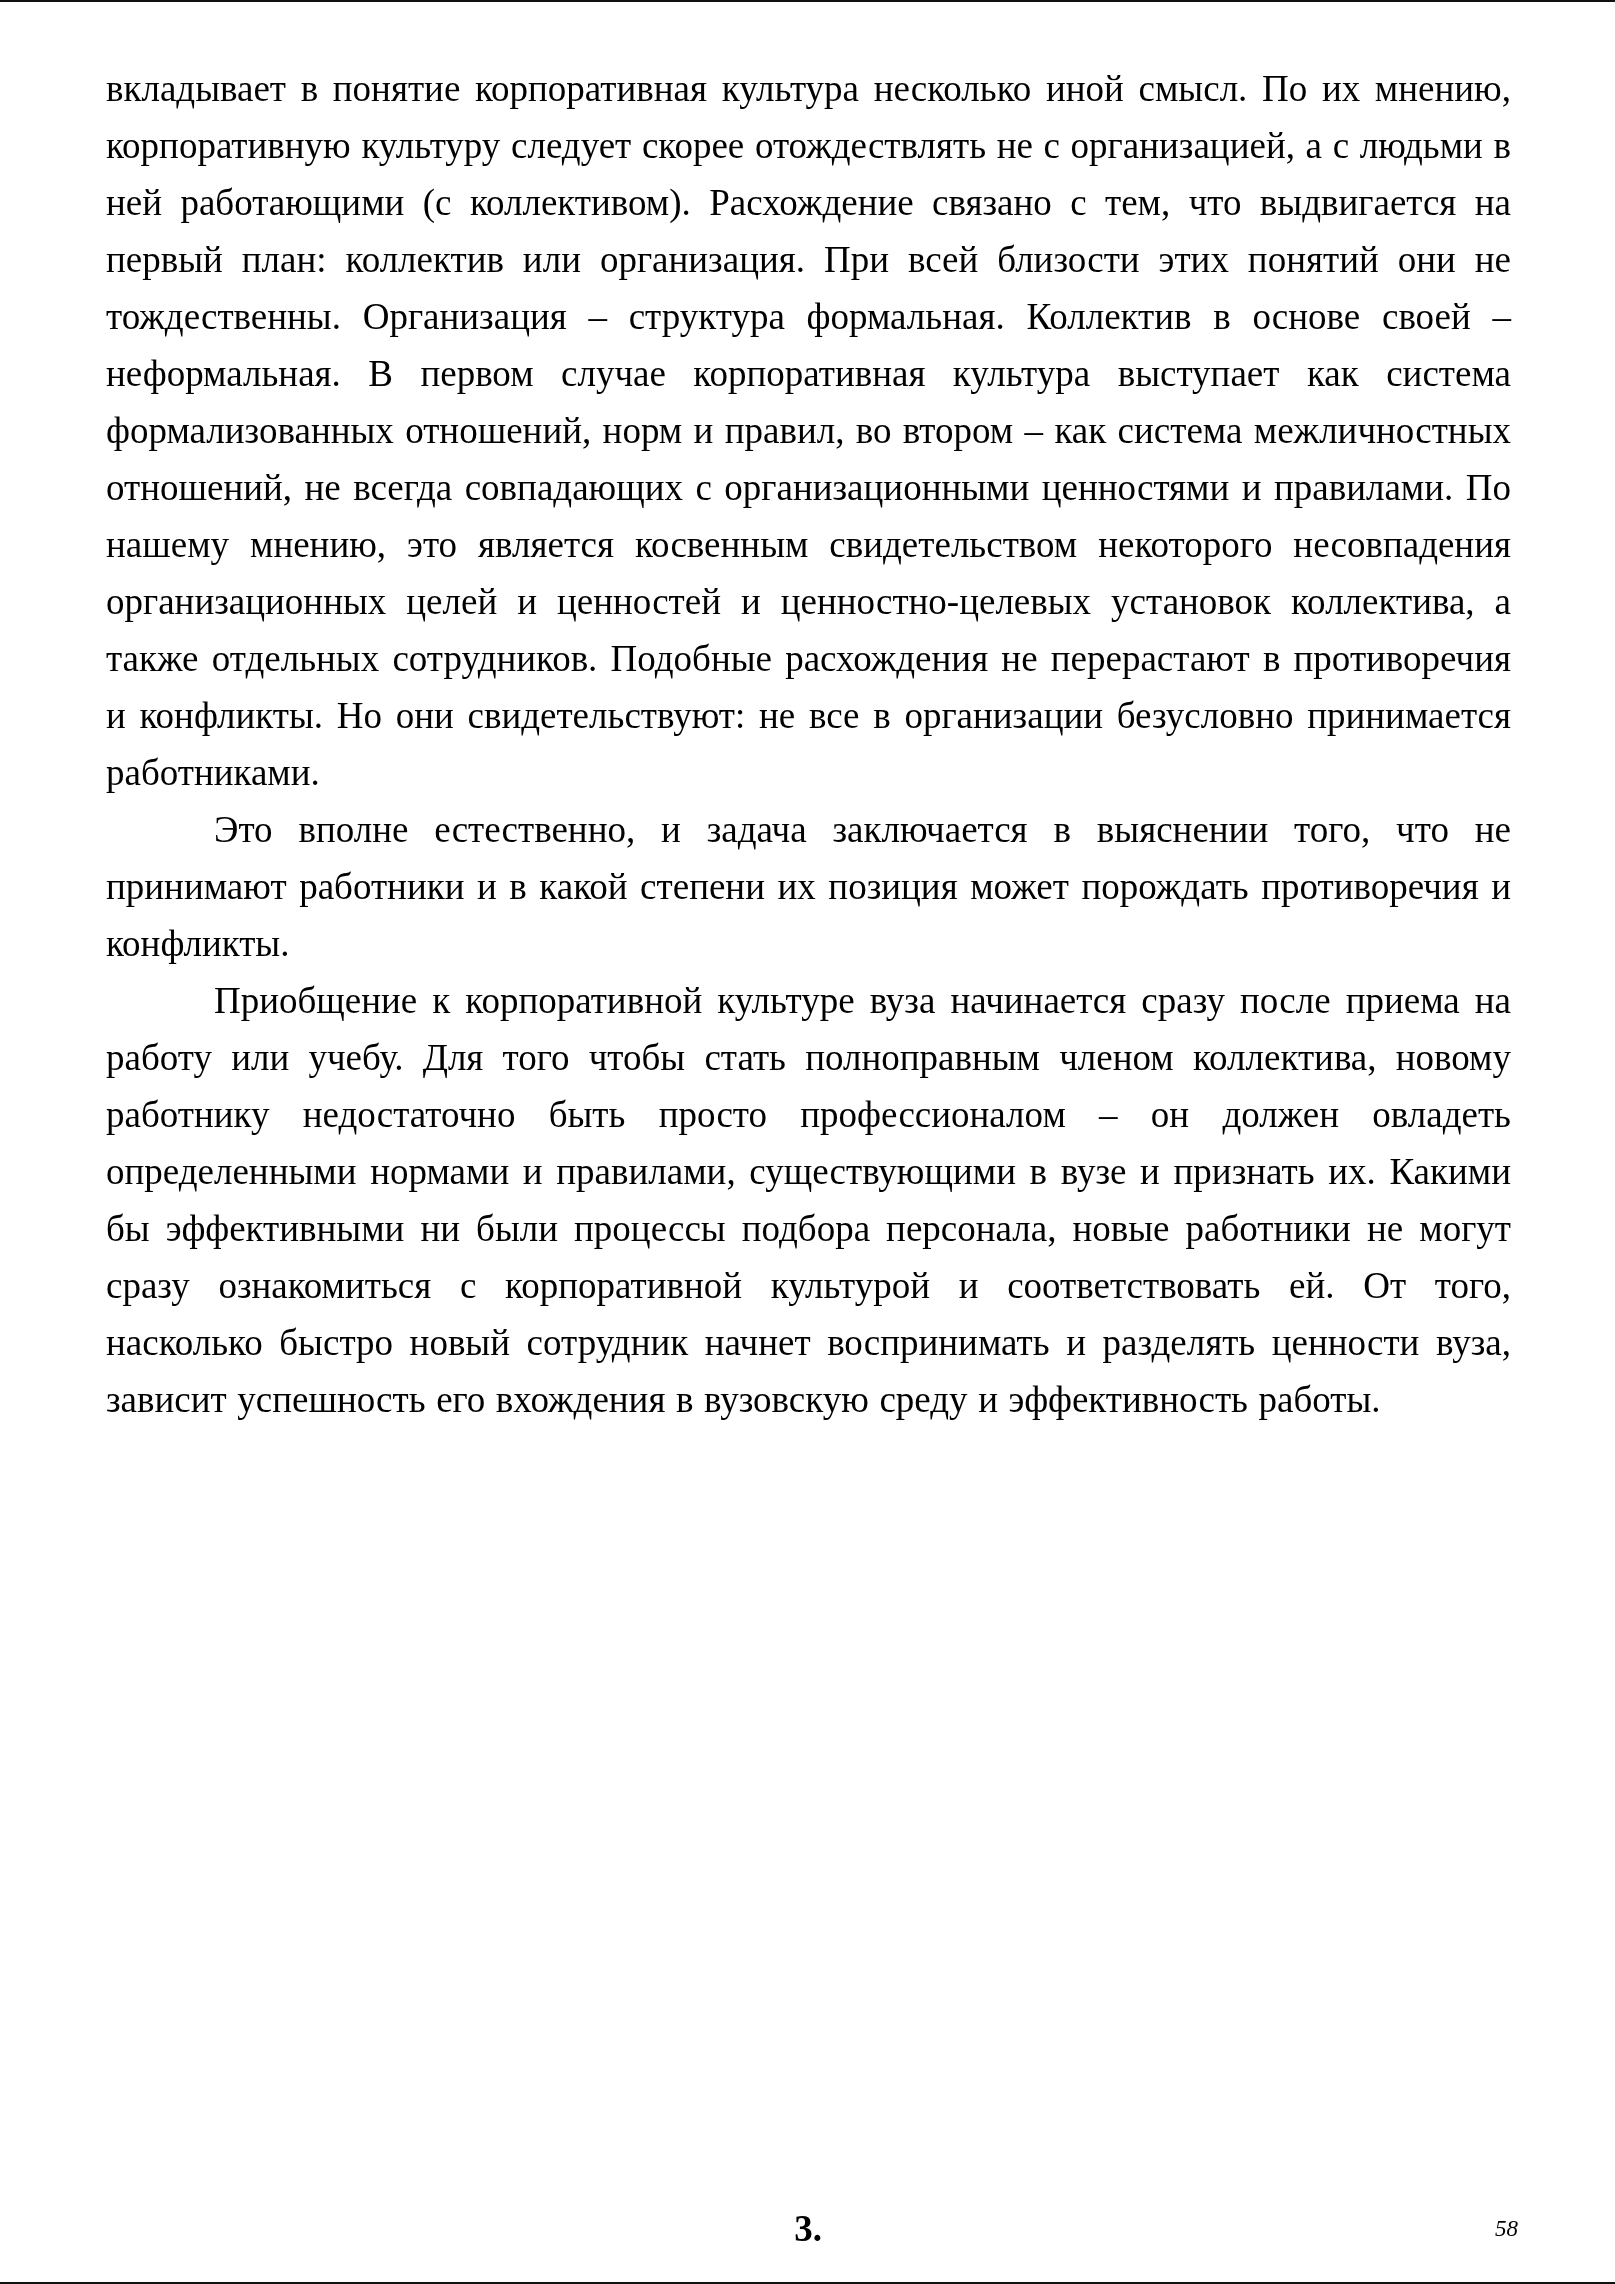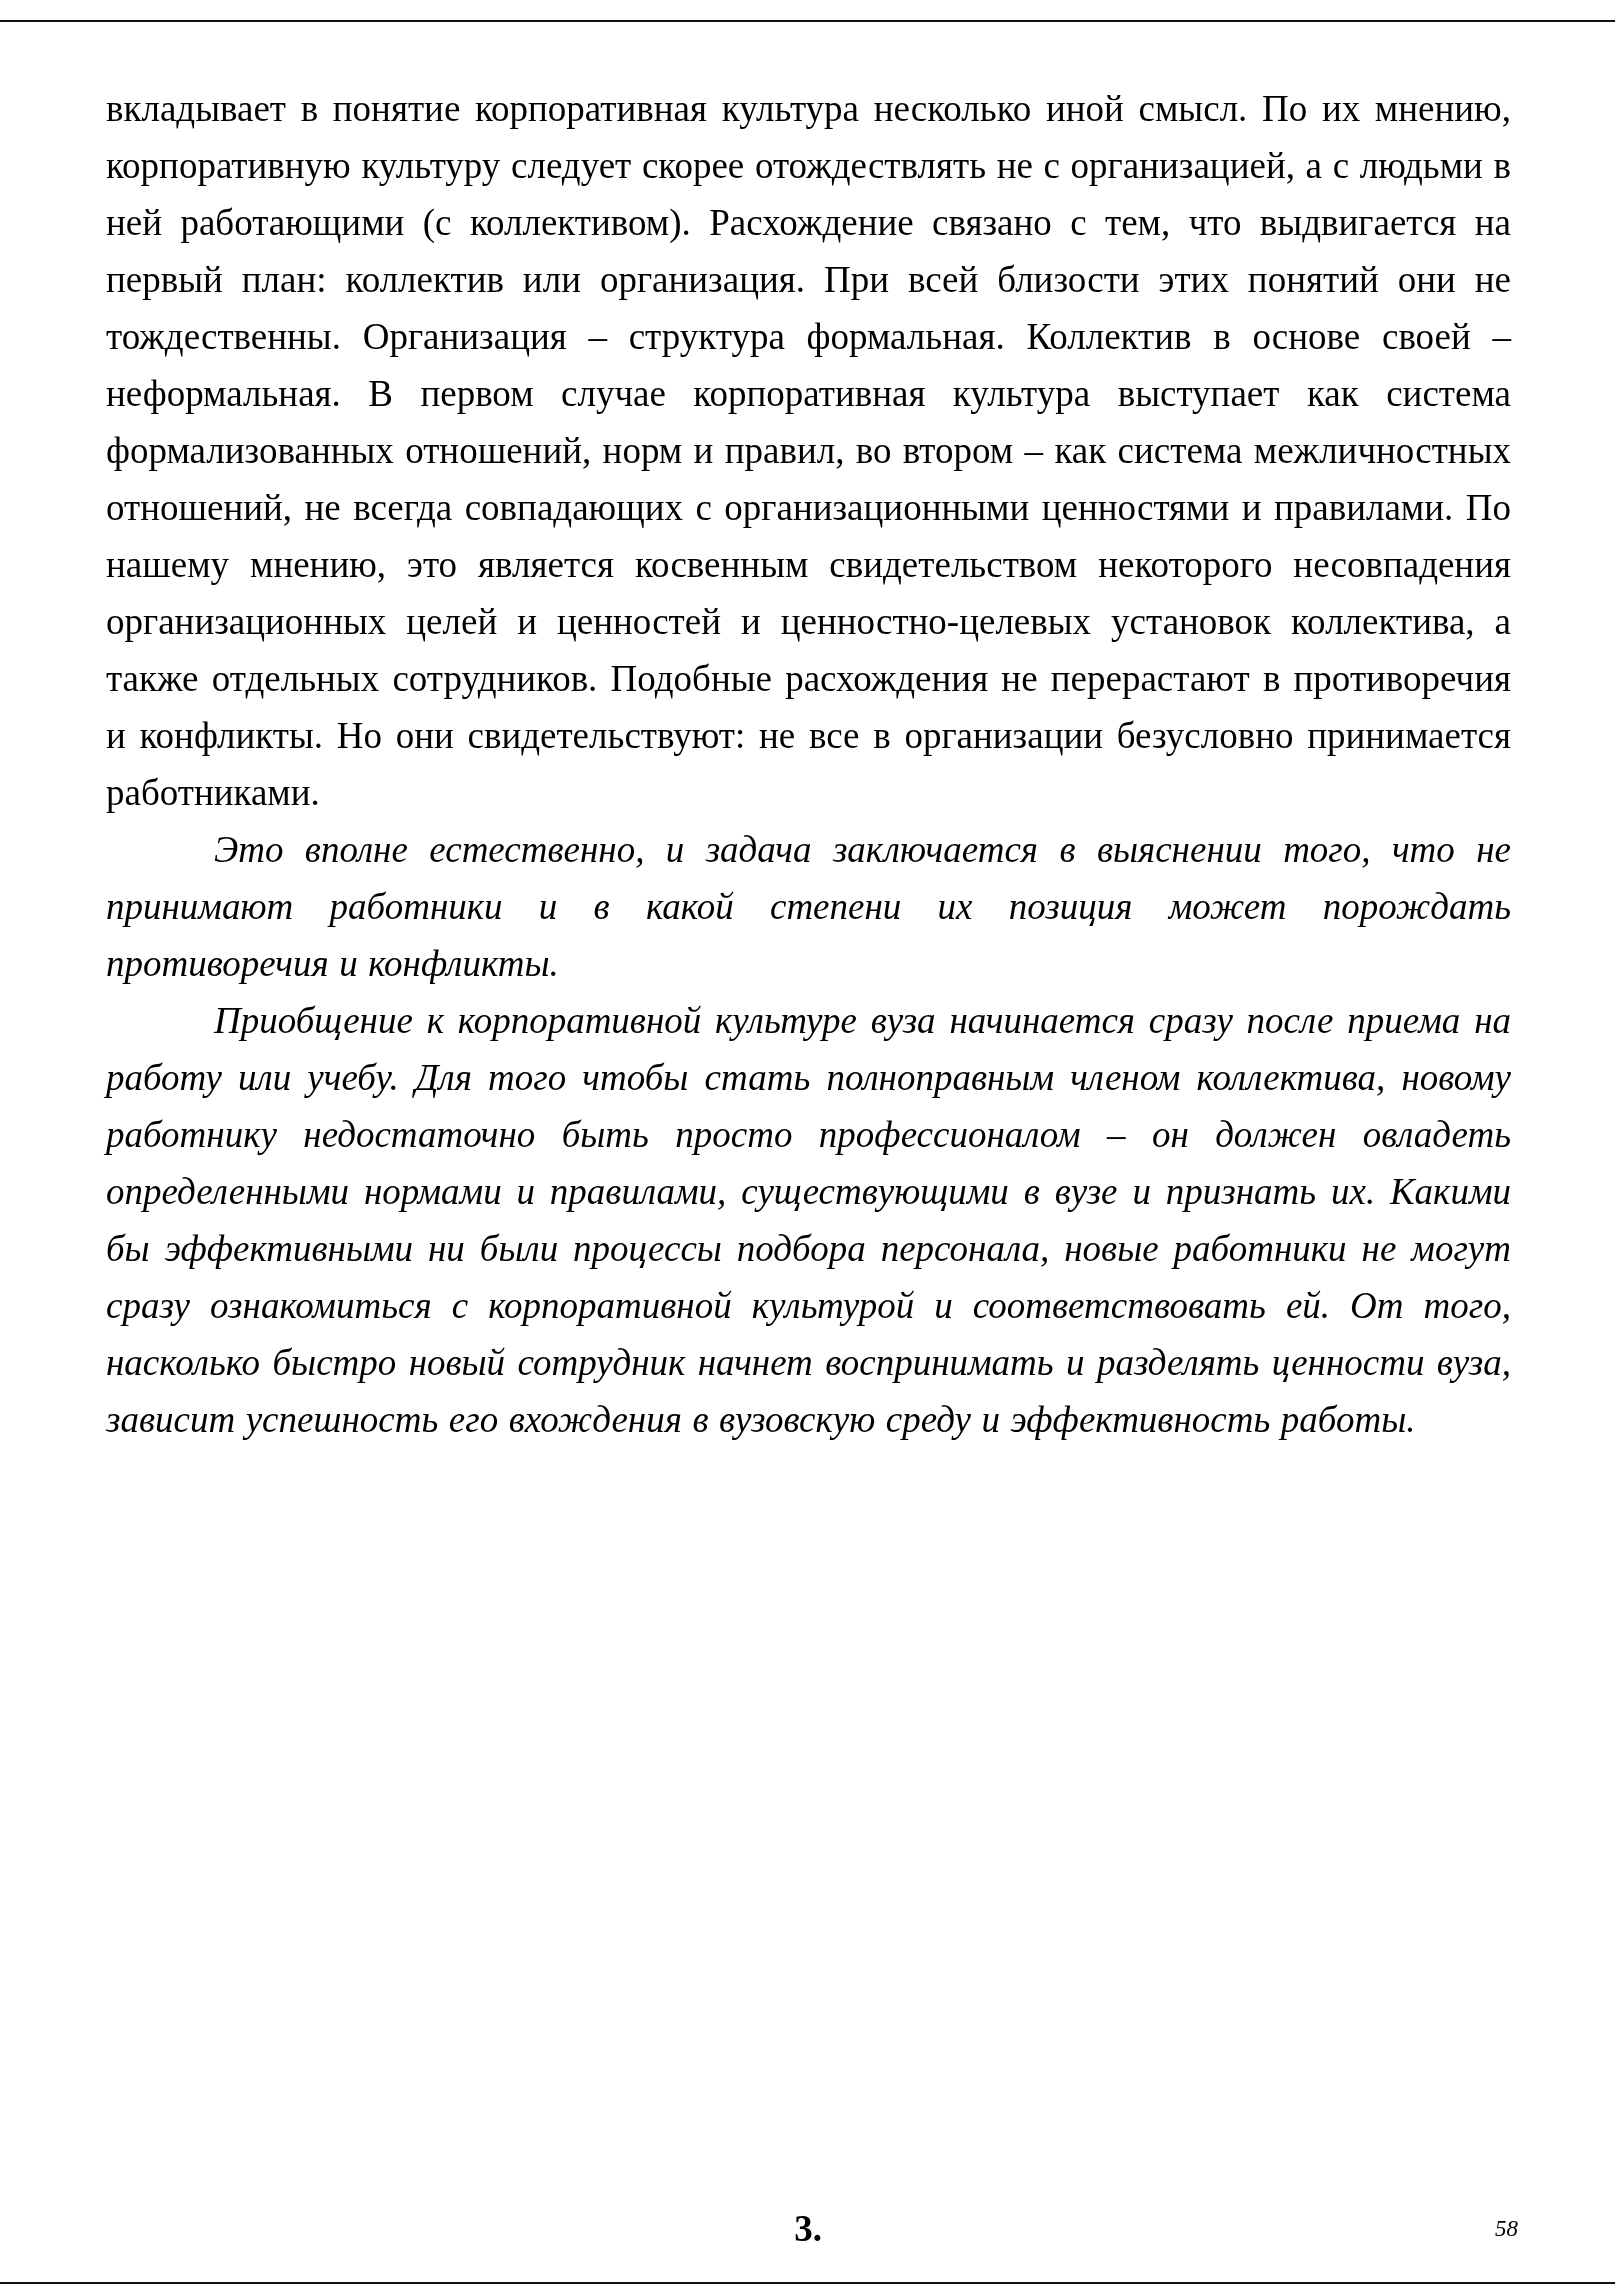--- a/index.html
+++ b/index.html
@@ -12,21 +12,20 @@
     height: 2284px;
     position: relative;
     overflow: hidden;
     font-family: "Liberation Serif", "DejaVu Serif", serif;
     color: #000000;
   }
   .page {
     position: absolute;
     inset: 0;
     background: #ffffff;
-    margin-top: 20px;
   }
   
   .edge-top {
     position: absolute;
     top: 0; left: 0; right: 0;
     height: 2px;
     background: #111111;
   }
   .edge-bottom {
     position: absolute;
@@ -42,21 +41,20 @@
   }
   .para {
     margin: 0;
     font-size: 37px;
     line-height: 57px;
     text-align: justify;
     word-spacing: 1.3px;
   }
   .para.indent {
     text-indent: 108px;
-    font-style: italic;
   }
   .footer-center {
     position: absolute;
     left: 0;
     right: 0;
     bottom: 34px;
     text-align: center;
     font-size: 37px;
     font-weight: bold;
   }

